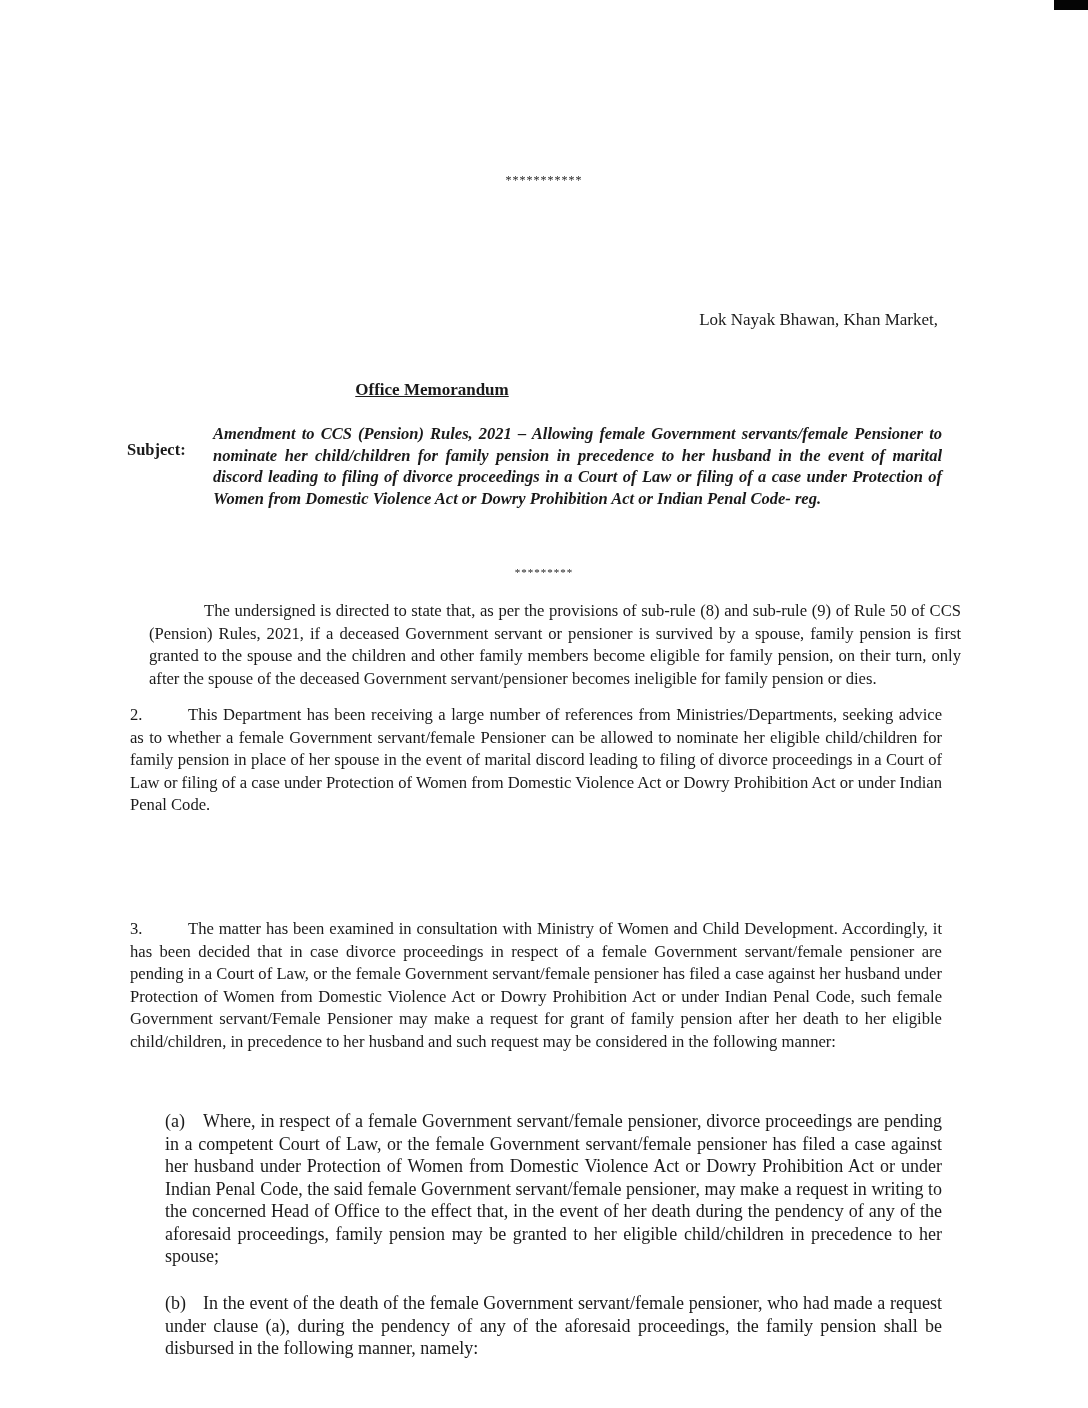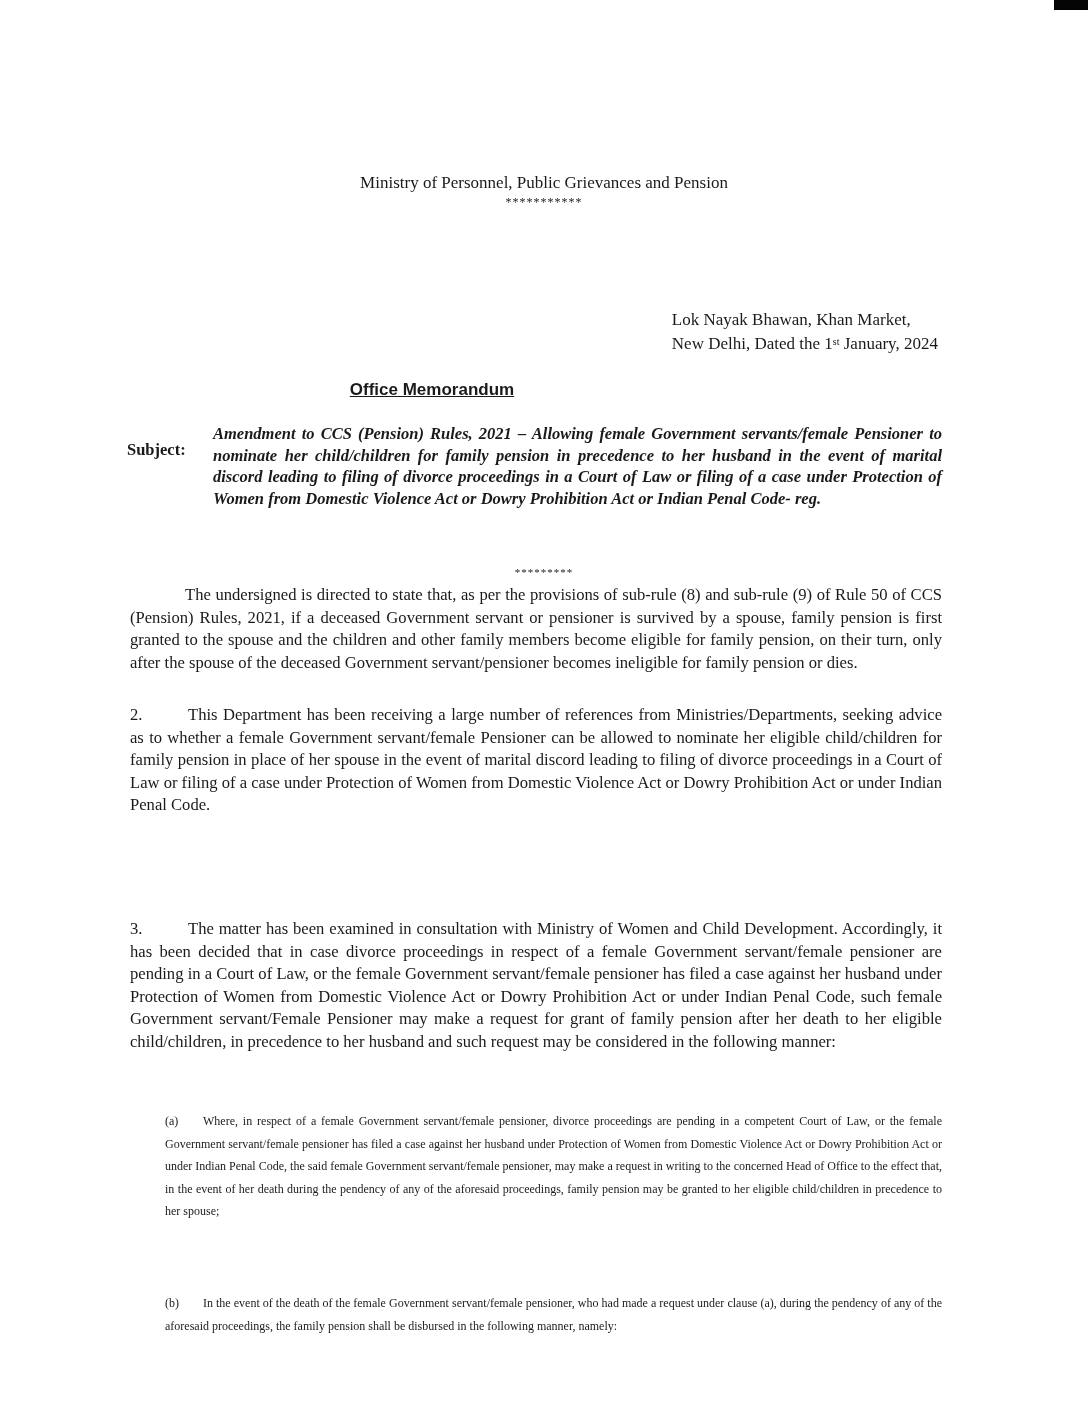--- a/index.html
+++ b/index.html
@@ -62,21 +62,21 @@
     }
     .om-title {
       position: absolute;
       top: 380px;
       left: 0;
       width: 864px;
       text-align: center;
       font-size: 17px;
       font-weight: bold;
       text-decoration: underline;
-      font-family: Liberation Sans, sans-serif;
+      font-family: Liberation Serif, serif;
     }
     .subject {
       position: absolute;
       top: 423px;
       left: 127px;
       width: 815px;
       font-size: 16.5px;
       line-height: 21.6px;
       font-weight: bold;
       display: flex;
@@ -110,56 +110,54 @@
     }
     .para .num {
       display: inline-block;
       width: 58px;
     }
     .para.first { text-indent: 55px; }
     .sub-para {
       position: absolute;
       left: 165px;
       width: 777px;
-      font-size: 12px;
+      font-size: 18px;
       line-height: 22.5px;
       text-align: justify;
     }
     .sub-para .num {
       display: inline-block;
       width: 38px;
     }
   </style>
 </head>
 <body>
 
 <div class="corner-mark"></div>
 
 <div class="page">
 
   <div class="header-block">
-    <div>Ministry of Personnel, Public Grievances and Pension</div>
     <div class="stars">***********</div>
   </div>
 
   <div class="address-block">
     <div>Lok Nayak Bhawan, Khan Market,</div>
-    <div><span>New Delhi, Dated the 1</span><sup>st</sup><span> January, 2024</span></div>
   </div>
 
   <div class="om-title">Office Memorandum</div>
 
   <div class="subject">
     <div class="subject-label">Subject:</div>
     <div class="subject-text">Amendment to CCS (Pension) Rules, 2021 – Allowing female Government servants/female Pensioner to nominate her child/children for family pension in precedence to her husband in the event of marital discord leading to filing of divorce proceedings in a Court of Law or filing of a case under Protection of Women from Domestic Violence Act or Dowry Prohibition Act or Indian Penal Code- reg.</div>
   </div>
 
   <div class="divider-stars">*********</div>
 
-  <div class="para first" style="top:584px;">
+  <div class="para first" style="top:600px;margin-left:19px;">
     <span>The undersigned is directed to state that, as per the provisions of sub-rule (8) and sub-rule (9) of Rule 50 of CCS (Pension) Rules, 2021, if a deceased Government servant or pensioner is survived by a spouse, family pension is first granted to the spouse and the children and other family members become eligible for family pension, on their turn, only after the spouse of the deceased Government servant/pensioner becomes ineligible for family pension or dies.</span>
   </div>
 
   <div class="para" style="top:704px;">
     <span class="num">2.</span><span>This Department has been receiving a large number of references from Ministries/Departments, seeking advice as to whether a female Government servant/female Pensioner can be allowed to nominate her eligible child/children for family pension in place of her spouse in the event of marital discord leading to filing of divorce proceedings in a Court of Law or filing of a case under Protection of Women from Domestic Violence Act or Dowry Prohibition Act or under Indian Penal Code.</span>
   </div>
 
   <div class="para" style="top:902px;margin-top:16px;">
     <span class="num">3.</span><span>The matter has been examined in consultation with Ministry of Women and Child Development. Accordingly, it has been decided that in case divorce proceedings in respect of a female Government servant/female pensioner are pending in a Court of Law, or the female Government servant/female pensioner has filed a case against her husband under Protection of Women from Domestic Violence Act or Dowry Prohibition Act or under Indian Penal Code, such female Government servant/Female Pensioner may make a request for grant of family pension after her death to her eligible child/children, in precedence to her husband and such request may be considered in the following manner:</span>
   </div>

